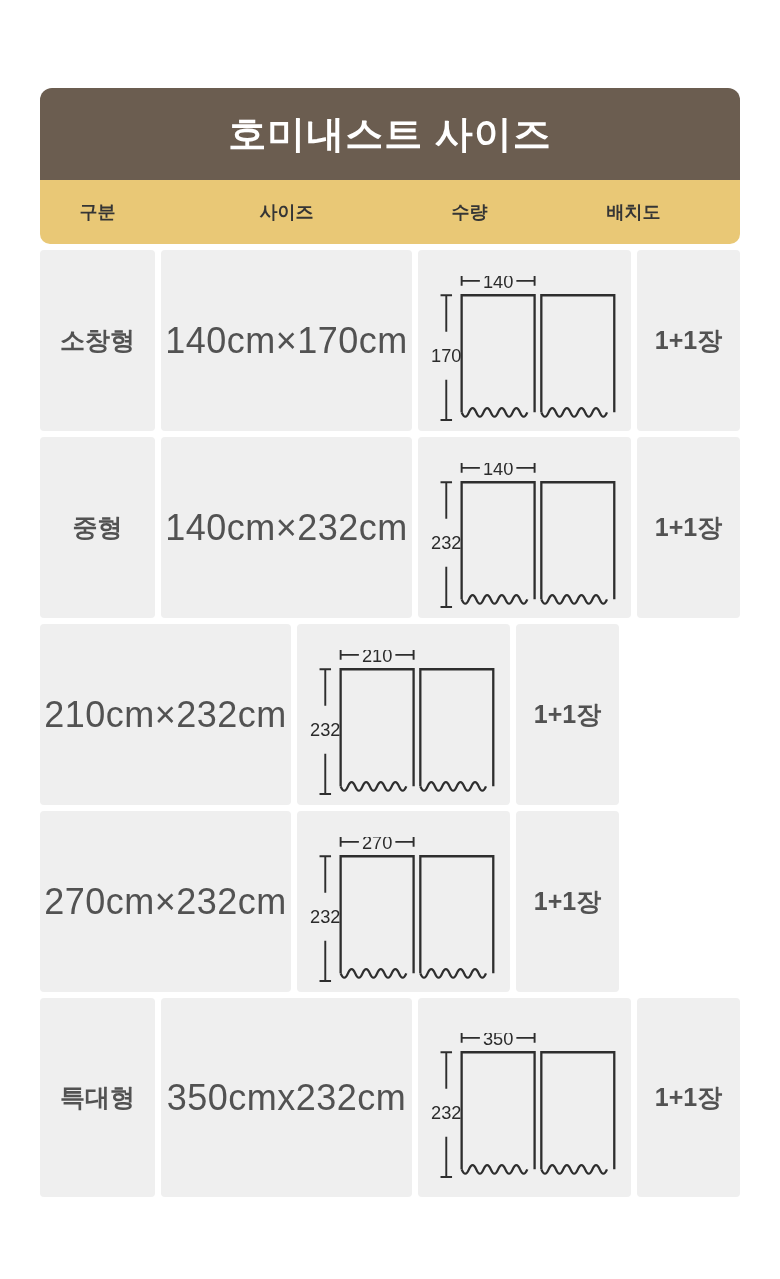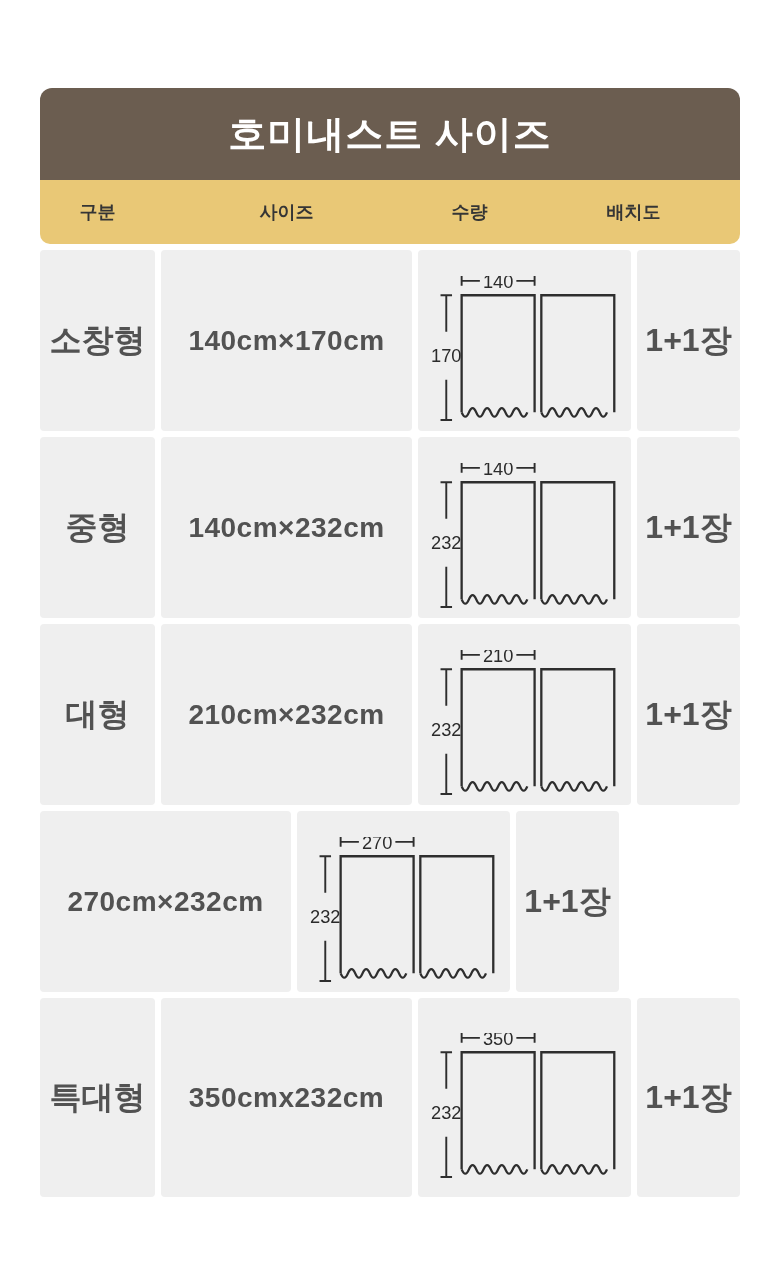--- a/index.html
+++ b/index.html
@@ -63,27 +63,27 @@
   }
   .row:last-child{height:199px;}
   .row .cell{
     background:var(--cell-bg);
     border-radius:4px;
     display:flex;align-items:center;justify-content:center;
   }
   .row .cell.c3{padding-top:17px;}
   .cat-label,.qty-label{
     color:var(--body-text);
-    font-size:32px;
+    font-size:25px;
     font-weight:bold;
   }
   .size-label{
     color:var(--body-text);
-    font-size:28px;
-    font-weight:bold;
+    font-size:36px;
+    font-weight:normal;
     letter-spacing:0.5px;
   }
   svg.diagram{display:block;}
   svg.diagram path{
     stroke:var(--line-color);
     fill:none;
   }
   svg.diagram .panel{stroke-width:2.4;}
   svg.diagram .wave{stroke-width:2.4;}
   svg.diagram .dim{stroke-width:2;}
@@ -161,23 +161,20 @@
         <path class="panel" d="M117,142 L117,20 L193,20 L193,142"></path>
         <path class="wave" d="M117,142 q3.8,9 7.6,0 t7.6,0 t7.6,0 t7.6,0 t7.6,0 t7.6,0 t7.6,0 t7.6,0 t7.6,0"></path>
       </svg>
     </div>
     <div class="cell c4">
       <span class="qty-label">1+1장</span>
     </div>
   </div>
 
   <div class="row">
-    <div class="cell c1">
-      <span class="cat-label">대형</span>
-    </div>
     <div class="cell c2">
       <span class="size-label">210cm×232cm</span>
     </div>
     <div class="cell c3">
       <svg class="diagram" width="192" height="146" viewBox="0 0 200 152">
 
         <path class="dim" d="M34,0 V10 M110,0 V10 M34,5 H53 M91,5 H110"></path>
         <text x="72" y="12" text-anchor="middle">210</text>
 
         <path class="dim" d="M12,20 H24 M18,20 V58 M18,108 V150 M12,150 H24"></path>

